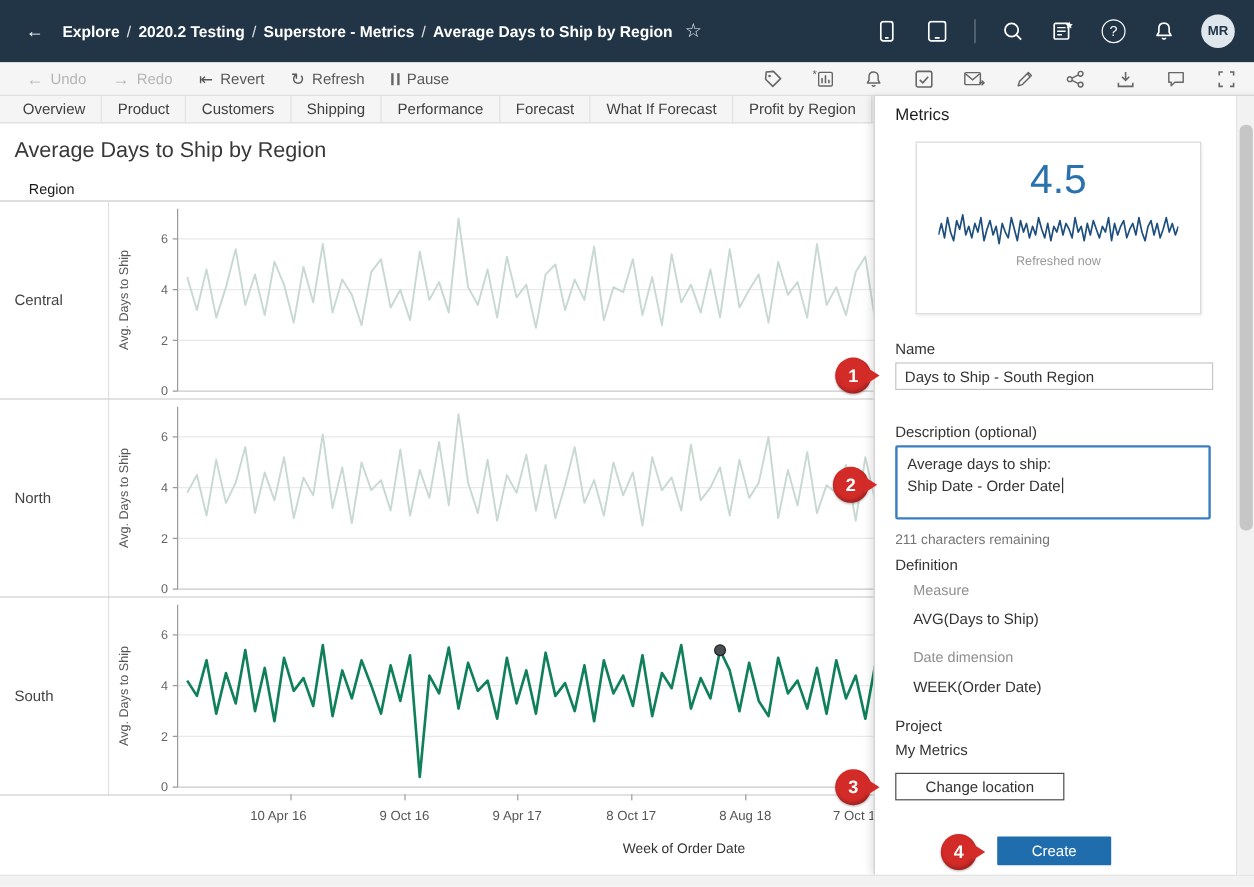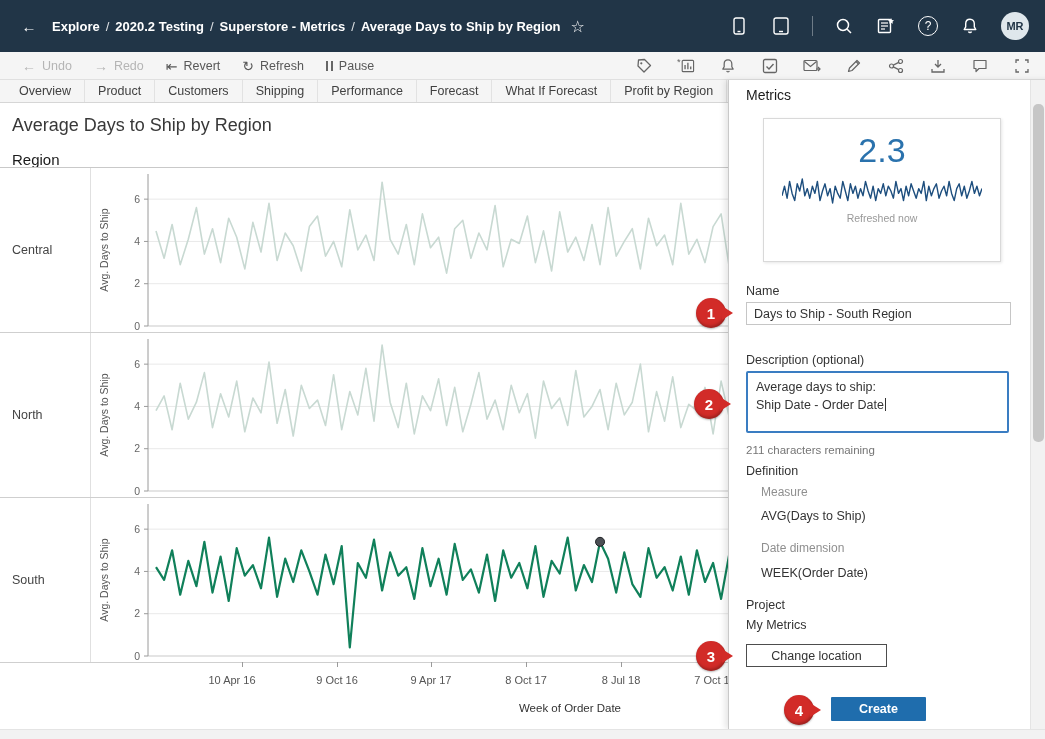--- a/index.html
+++ b/index.html
@@ -28,21 +28,21 @@
   #toolbar-right{margin-left:auto;display:flex;align-items:center;gap:24px;padding-right:14px}
   #toolbar-right .hdr-ic{width:18px;height:18px}
 
   
   #tabs{position:absolute;left:0;top:80px;width:1037px;height:23px;background:#f5f5f5;border-bottom:1px solid #d6d6d6;display:flex;align-items:stretch;padding-left:6px;font-size:12.5px;color:#414141}
   .tab{display:flex;align-items:center;padding:0 13px;border-right:1px solid #e2e2e2;cursor:pointer;white-space:nowrap}
 
   
   #content{position:absolute;left:0;top:103px;width:1045px;height:626px;background:#fff}
   #view-title{position:absolute;left:12px;top:12px;font-size:18px;color:#383838}
-  #region-label{position:absolute;left:12px;top:48px;font-size:15px;color:#1a1a1a}
+  #region-label{position:absolute;left:24px;top:48px;font-size:12px;color:#1a1a1a}
   #chart-area{position:absolute;left:0;top:64px;width:1045px;height:495px;border-top:1px solid #c9c9c9}
   #row-header-divider{position:absolute;left:90px;top:0;width:1px;height:495px;background:#e0e0e0}
   .chart-row{position:relative;height:165px;border-bottom:1px solid #cfcfcf}
   .row-label{position:absolute;left:12px;top:50%;transform:translateY(-50%);font-size:12.5px;color:#444}
   .y-title{position:absolute;left:104px;top:50%;transform:translate(-50%,-50%) rotate(-90deg);white-space:nowrap;font-size:10.5px;color:#555}
   svg.plot{position:absolute;left:118px;top:0;width:927px;height:165px}
   #x-axis{position:absolute;left:0;top:559px;width:1045px;height:60px}
   .xtick{position:absolute;top:0;width:1px;height:5px;background:#9a9a9a}
   .xlab{position:absolute;top:12px;transform:translateX(-50%);font-size:11px;color:#555;white-space:nowrap}
   #x-axis-title{position:absolute;left:570px;top:40px;transform:translateX(-50%);font-size:11.5px;font-weight:400;color:#333}
@@ -66,21 +66,21 @@
   .caret{display:inline-block;width:1px;height:13px;background:#333;vertical-align:-2px;margin-left:1px}
   #chars-remaining{position:absolute;left:17px;top:364px;font-size:11.5px;color:#757575}
   #definition-label{top:384px}
   #measure-label{top:405px}
   #measure-value{top:429px}
   #datedim-label{top:461px}
   #datedim-value{top:486px}
   #project-label{top:518px}
   #project-value{top:538px}
   #change-location-btn{position:absolute;left:17px;top:564px;width:141px;height:23px;background:#fff;border:1px solid #4d4d4d;font-size:12.5px;color:#333;cursor:pointer;font-family:inherit}
-  #create-btn{position:absolute;left:102px;top:617px;width:95px;height:24px;background:#1f6dad;border:none;color:#fff;font-size:12.5px;font-weight:700;cursor:pointer;font-family:inherit;border-radius:1px}
+  #create-btn{position:absolute;left:102px;top:617px;width:95px;height:24px;background:#1f6dad;border:none;color:#fff;font-size:12.5px;font-weight:400;cursor:pointer;font-family:inherit;border-radius:1px}
 
   
   #vscroll{position:absolute;left:1030px;top:80px;width:15px;height:649px;background:#f2f2f2;border-left:1px solid #e4e4e4;z-index:10}
   #vscroll-thumb{position:absolute;left:2px;top:24px;width:11px;height:338px;background:#c6c6c6;border-radius:5px}
   #hscroll{position:absolute;left:0;top:729px;width:1045px;height:10px;background:#f2f2f2;border-top:1px solid #e4e4e4;z-index:10}
 
   
   .callout{position:absolute;width:30px;height:30px;border-radius:50%;background:#d22b28;box-shadow:inset -1px -2px 3px rgba(0,0,0,.25),0 1px 2px rgba(0,0,0,.3);color:#fff;display:flex;align-items:center;justify-content:center;font-size:15px;font-weight:700;z-index:30}
   .callout::after{content:"";position:absolute;left:26px;top:8px;border:7px solid transparent;border-left:11px solid #d22b28}
   #callout-1{left:696px;top:298px}
@@ -317,32 +317,32 @@
       <span class="xtick" style="left:242px"></span>
       <span class="xtick" style="left:337px"></span>
       <span class="xtick" style="left:431px"></span>
       <span class="xtick" style="left:526px"></span>
       <span class="xtick" style="left:621px"></span>
       <span class="xtick" style="left:715px"></span>
       <span class="xlab" style="left:232px">10 Apr 16</span>
       <span class="xlab" style="left:337px">9 Oct 16</span>
       <span class="xlab" style="left:431px">9 Apr 17</span>
       <span class="xlab" style="left:526px">8 Oct 17</span>
-      <span class="xlab" style="left:621px">8 Jul 18</span>
+      <span class="xlab" style="left:621px">8 Aug 18</span>
       <span class="xlab" style="left:715px">7 Oct 18</span>
       <span id="x-axis-title">Week of Order Date</span>
     </div>
   </div>
 
   <div id="metrics-panel">
     <div id="panel-title">Metrics</div>
     <span id="panel-close">×</span>
 
     <div id="metric-card">
-      <div id="metric-value">2.3</div>
+      <div id="metric-value">4.5</div>
       <svg id="sparkline">
           <polyline points="0.0,21.8 2.5,12.2 5.1,24.2 7.6,7.4 10.1,19.4 12.7,26.6 15.2,9.8 17.7,17.0 20.3,5.0 22.8,21.8 25.3,14.6 27.8,24.2 30.4,12.2 32.9,19.4 35.4,7.4 38.0,26.6 40.5,17.0 43.0,9.8 45.6,21.8 48.1,14.6 50.6,29.0 53.2,12.2 55.7,19.4 58.2,24.2 60.8,7.4 63.3,17.0 65.8,26.6 68.4,9.8 70.9,19.4 73.4,12.2 75.9,24.2 78.5,14.6 81.0,21.8 83.5,7.4 86.1,17.0 88.6,24.2 91.1,12.2 93.7,26.6 96.2,14.6 98.7,19.4 101.3,9.8 103.8,21.8 106.3,12.2 108.9,17.0 111.4,24.2 113.9,7.4 116.5,19.4 119.0,14.6 121.5,26.6 124.1,12.2 126.6,21.8 129.1,9.8 131.6,17.0 134.2,24.2 136.7,14.6 139.2,19.4 141.8,7.4 144.3,26.6 146.8,12.2 149.4,21.8 151.9,14.6 154.4,9.8 157.0,24.2 159.5,17.0 162.0,12.2 164.6,21.8 167.1,7.4 169.6,19.4 172.2,26.6 174.7,14.6 177.2,9.8 179.7,21.8 182.3,12.2 184.8,24.2 187.3,17.0 189.9,7.4 192.4,19.4 194.9,12.2 197.5,21.8 200.0,14.6" fill="none" stroke="#1d4e7e" stroke-width="1.4" stroke-linejoin="round"></polyline>
         </svg>
       <div id="metric-caption">Refreshed now</div>
     </div>
 
     <div class="fld-label" id="name-label">Name</div>
     <input id="name-input" type="text" value="Days to Ship - South Region" style="">
 
     <div class="fld-label" id="desc-label">Description (optional)</div>

